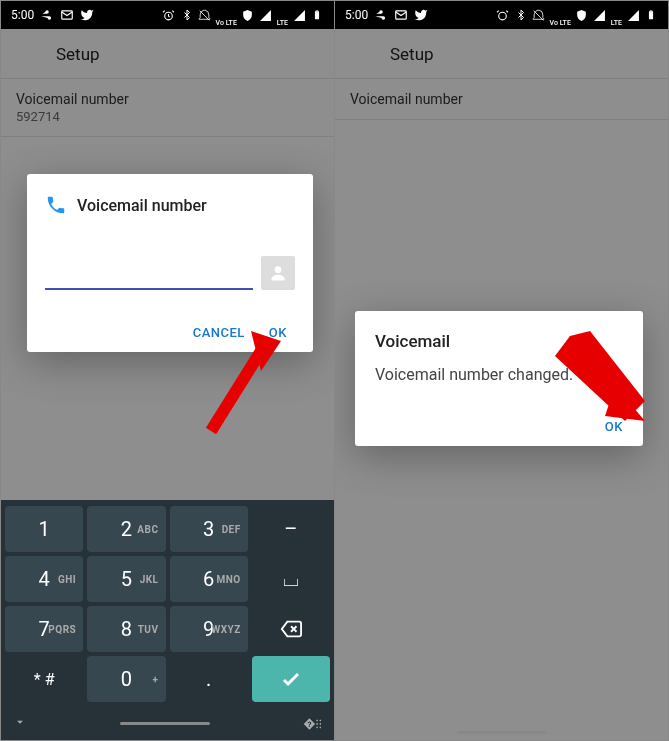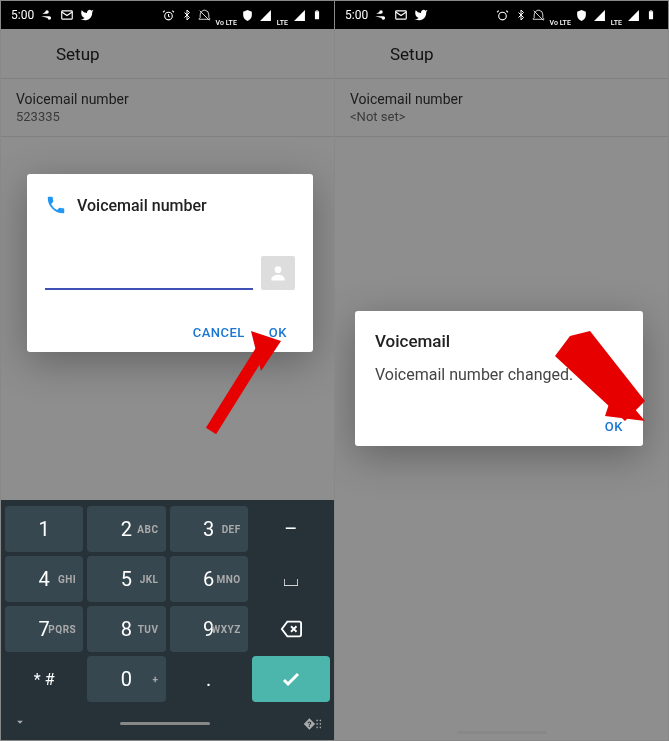--- a/index.html
+++ b/index.html
@@ -127,21 +127,21 @@
           </span>
       </div>
     </div>
 
     <div class="header">
       <span>Setup</span>
     </div>
 
     <div class="setting-row">
       <div class="setting-title">Voicemail number</div>
-      <div class="setting-value">523335</div>
+      <div class="setting-value">592714</div>
     </div>
 
     <div class="dim"></div>
 
     <div class="dialog dialog-1">
       <div class="dialog-title-row">
         <span class="phone-icon">
           <svg viewBox="0 0 24 24" width="22" height="22" fill="currentColor">
               <path d="M6.6 10.8a15 15 0 006.6 6.6l2.2-2.2a1 1 0 011-.25 11.4 11.4 0 003.6.58 1 1 0 011 1V20a1 1 0 01-1 1A17 17 0 013 4a1 1 0 011-1h3.5a1 1 0 011 1 11.4 11.4 0 00.57 3.6 1 1 0 01-.25 1l-2.2 2.2z"></path>
             </svg>
@@ -321,21 +321,20 @@
           </span>
       </div>
     </div>
 
     <div class="header">
       <span>Setup</span>
     </div>
 
     <div class="setting-row">
       <div class="setting-title">Voicemail number</div>
-      <div class="setting-value">&lt;Not set&gt;</div>
     </div>
 
     <div class="dim"></div>
 
     <div class="dialog dialog-2">
       <div class="dialog-2-title">Voicemail</div>
       <div class="dialog-2-msg">Voicemail number changed.</div>
       <div class="dialog-2-actions">
         <span class="dialog-btn">OK</span>
       </div>

